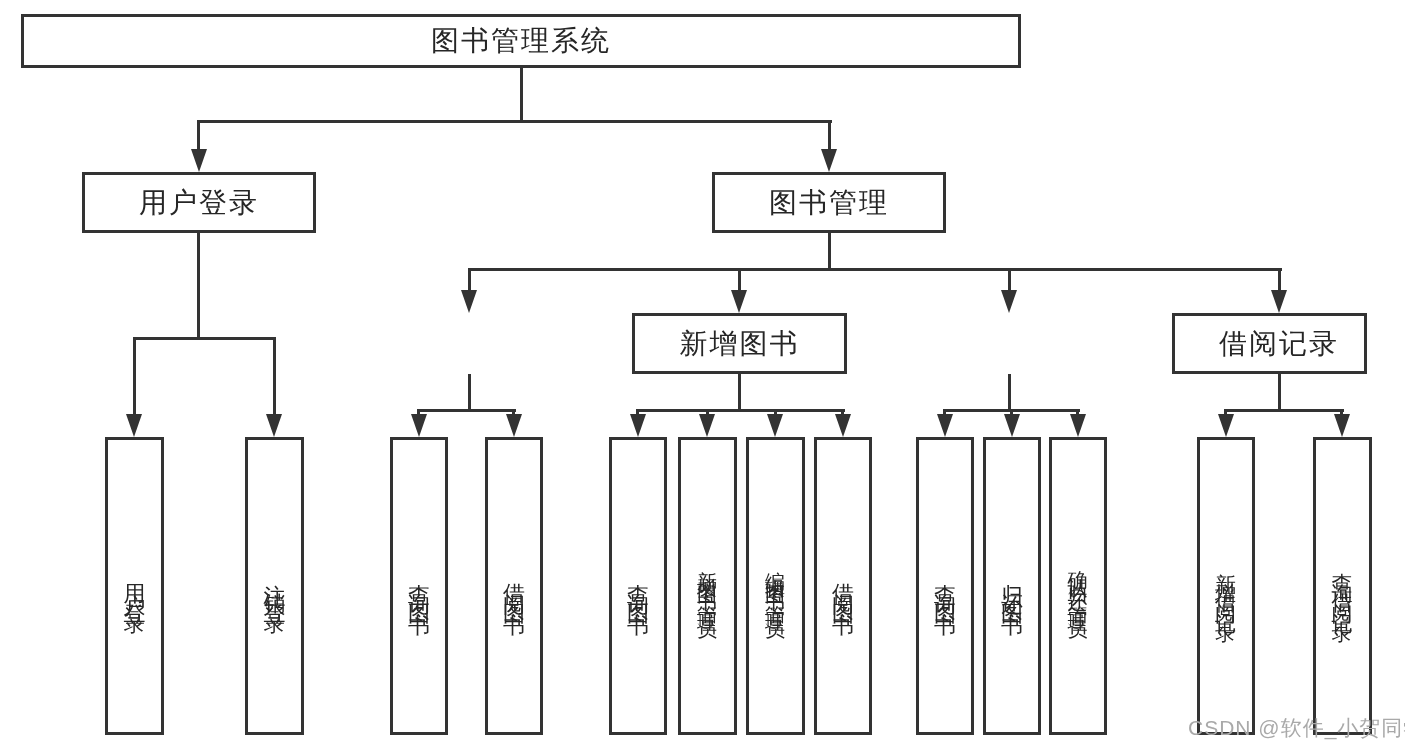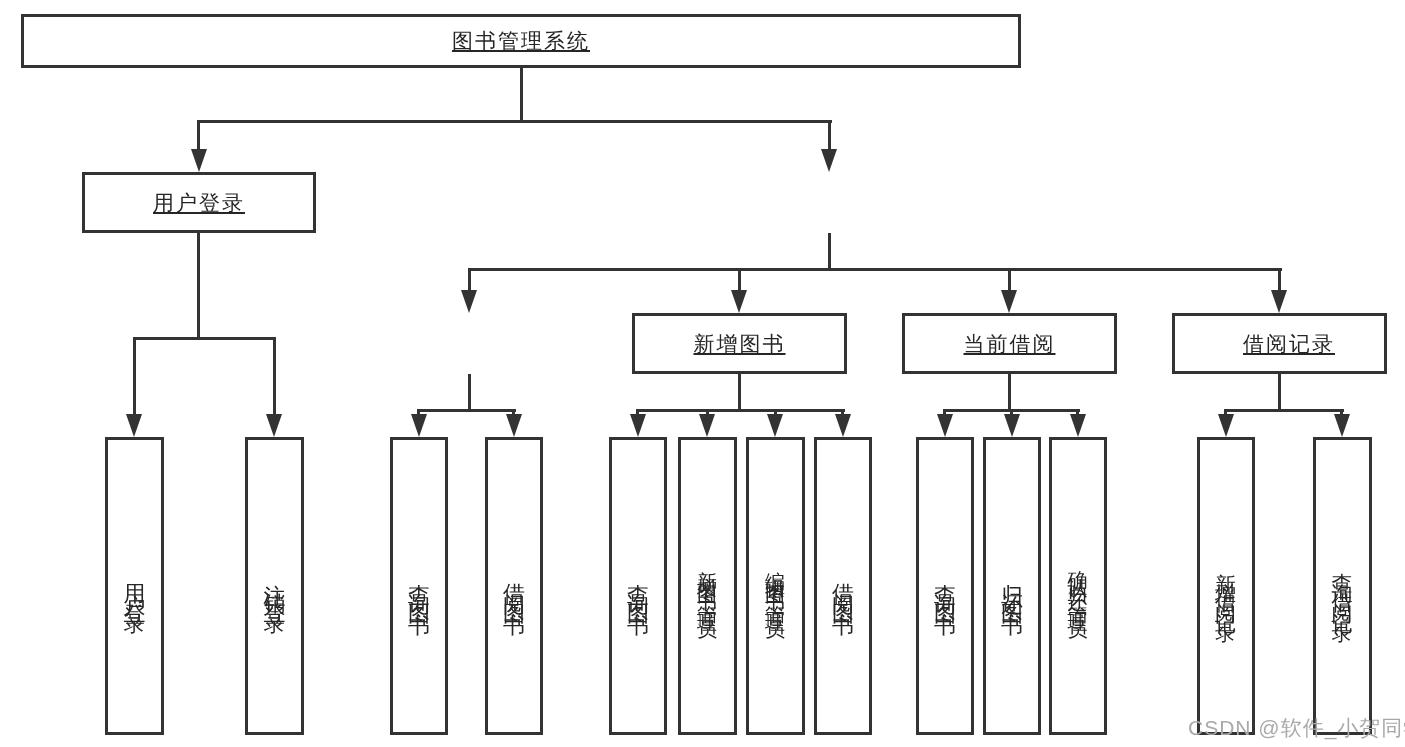--- a/index.html
+++ b/index.html
@@ -1,20 +1,20 @@
 <!DOCTYPE html>
 <html><head>
 <meta charset="utf-8">
 <style>
   html,body{margin:0;padding:0;background:#ffffff;}
   .canvas{position:relative;width:1405px;height:747px;background:#ffffff;overflow:hidden;
           font-family:"Liberation Sans","DejaVu Sans",sans-serif;}
   .box{position:absolute;box-sizing:border-box;border:3px solid #333333;background:#ffffff;
        display:flex;align-items:center;justify-content:center;color:#262626;z-index:2;}
-  .h-label{font-size:21px;letter-spacing:2px;white-space:nowrap;text-decoration:underline;}
+  .h-label{font-size:28px;letter-spacing:2px;white-space:nowrap;}
   .v-label{writing-mode:vertical-rl;text-orientation:mixed;white-space:nowrap;line-height:1;}
   .v4{font-size:22px;letter-spacing:10px;}
   .v6{font-size:21px;letter-spacing:10px;}
   .v9{font-size:20px;letter-spacing:7px;}
   .line{position:absolute;background:#333333;z-index:1;}
   .head{position:absolute;width:0;height:0;border-left:8px solid transparent;
         border-right:8px solid transparent;border-top:23px solid #333333;z-index:1;}
   .watermark{position:absolute;left:1188px;top:714px;font-size:21px;color:#a9a9a9;
              letter-spacing:1px;white-space:nowrap;z-index:5;}
 </style>
@@ -30,20 +30,23 @@
   <div class="line" style="left:520px;top:67px;width:3px;height:54px;"></div>
   <div class="line" style="left:197px;top:120px;width:635px;height:3px;"></div>
   <div class="line" style="left:197px;top:120px;width:3px;height:32px;"></div>
   <div class="head" style="left:191px;top:149px;"></div>
   <div class="line" style="left:828px;top:120px;width:3px;height:32px;"></div>
   <div class="head" style="left:821px;top:149px;"></div>
 
   <div class="box" style="left:82px;top:172px;width:234px;height:61px;">
     <span class="h-label">用户登录</span>
   </div>
+  <div class="box" style="left:712px;top:172px;width:234px;height:61px;">
+    <span class="h-label">图书管理</span>
+  </div>
 
   <div class="line" style="left:197px;top:233px;width:3px;height:104px;"></div>
   <div class="line" style="left:133px;top:337px;width:143px;height:3px;"></div>
   <div class="line" style="left:133px;top:337px;width:3px;height:80px;"></div>
   <div class="head" style="left:126px;top:414px;"></div>
   <div class="line" style="left:273px;top:337px;width:3px;height:80px;"></div>
   <div class="head" style="left:266px;top:414px;"></div>
 
   <div class="line" style="left:828px;top:233px;width:3px;height:35px;"></div>
   <div class="line" style="left:468px;top:268px;width:814px;height:3px;"></div>
@@ -52,24 +55,21 @@
   <div class="line" style="left:738px;top:268px;width:3px;height:25px;"></div>
   <div class="head" style="left:731px;top:290px;"></div>
   <div class="line" style="left:1008px;top:268px;width:3px;height:25px;"></div>
   <div class="head" style="left:1001px;top:290px;"></div>
   <div class="line" style="left:1278px;top:268px;width:3px;height:25px;"></div>
   <div class="head" style="left:1271px;top:290px;"></div>
 
   <div class="box" style="left:632px;top:313px;width:215px;height:61px;">
     <span class="h-label">新增图书</span>
   </div>
-  <div class="box" style="left:902px;top:313px;width:215px;height:61px;">
-    <span class="h-label">当前借阅</span>
-  </div>
-  <div class="box" style="left:1172px;top:313px;width:215px;height:61px;padding-left:19px;">
+  <div class="box" style="left:1172px;top:313px;width:195px;height:61px;padding-left:19px;">
     <span class="h-label">借阅记录</span>
   </div>
 
   <div class="line" style="left:468px;top:374px;width:3px;height:35px;"></div>
   <div class="line" style="left:417px;top:409px;width:99px;height:3px;"></div>
   <div class="line" style="left:417px;top:409px;width:3px;height:8px;"></div>
   <div class="head" style="left:411px;top:414px;"></div>
   <div class="line" style="left:512px;top:409px;width:3px;height:8px;"></div>
   <div class="head" style="left:506px;top:414px;"></div>
 

